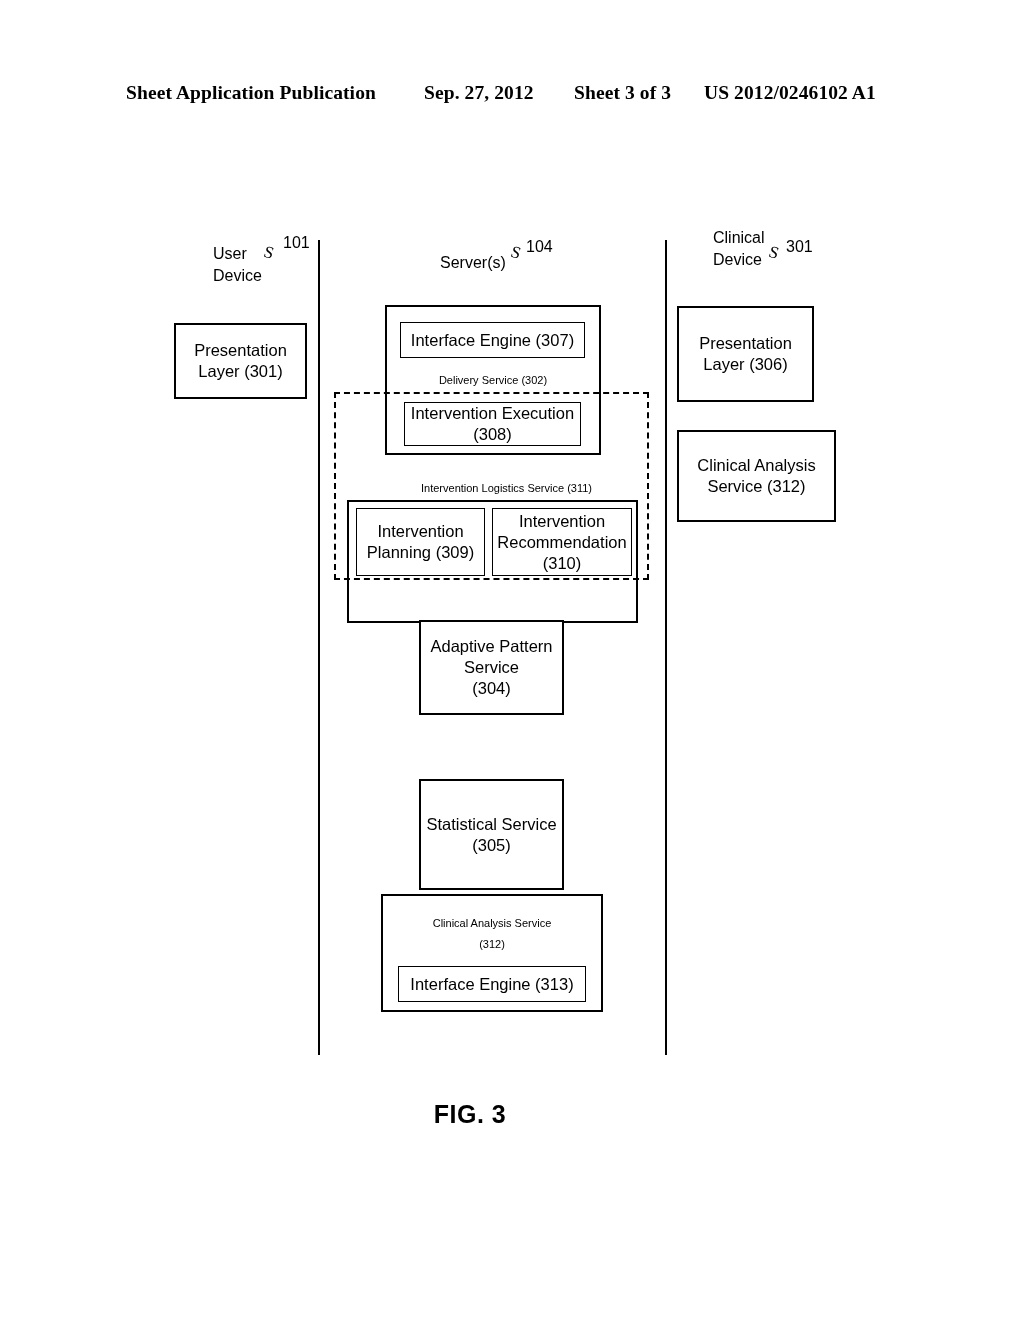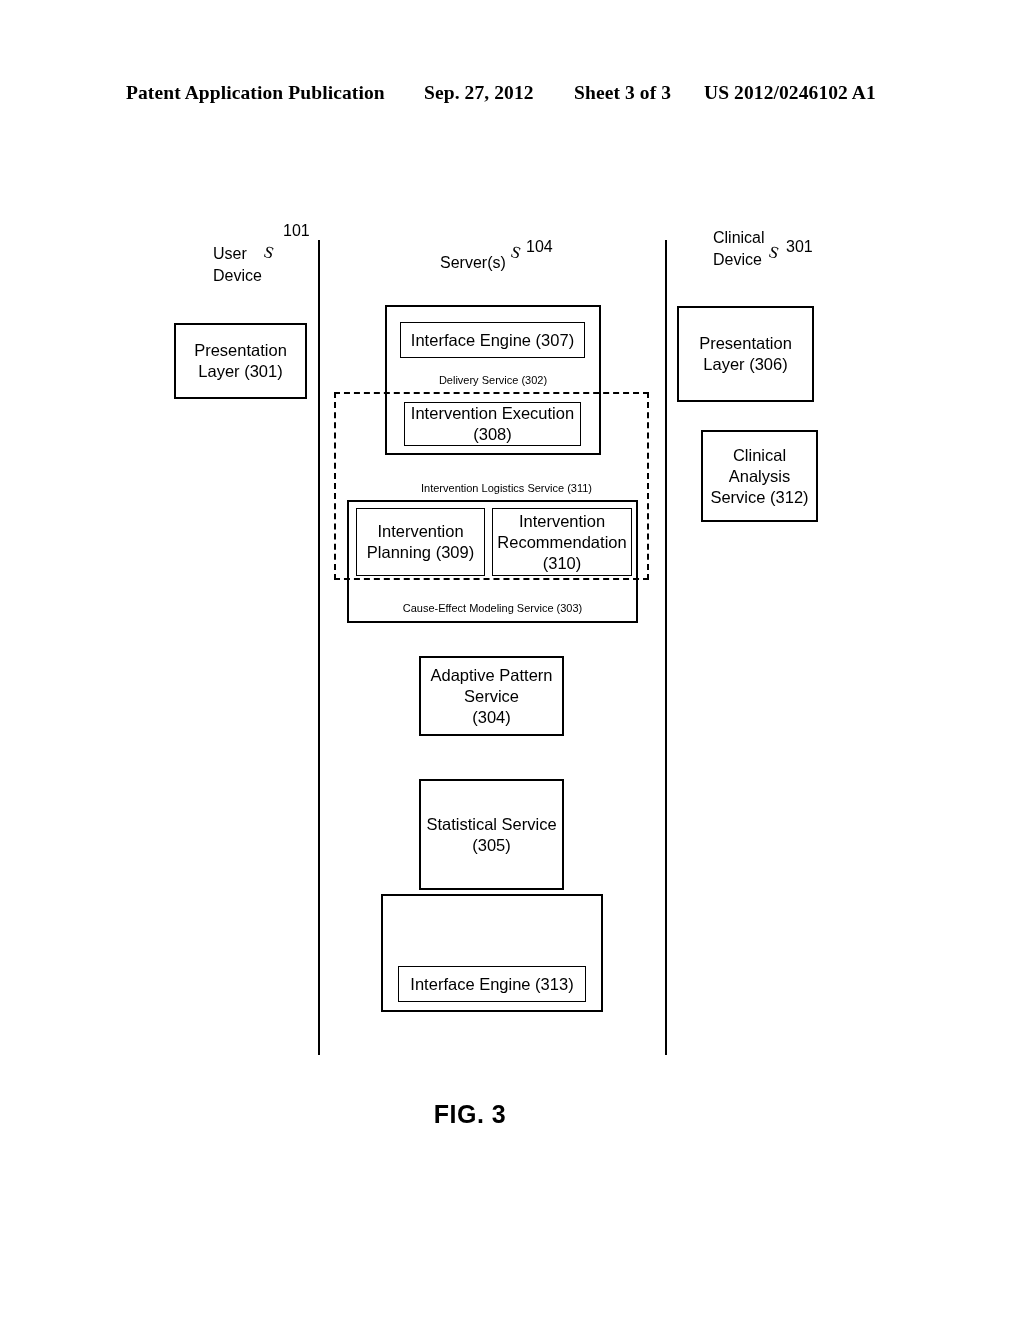--- a/index.html
+++ b/index.html
@@ -75,21 +75,21 @@
     font-size: 16px;
     white-space: nowrap;
   }
   
   .leader {
     position: absolute;
     font-size: 17px;
     font-family: "Liberation Serif", serif;
     transform: rotate(18deg);
   }
-  #ref-101    { left: 283px; top: 222px; }
+  #ref-101    { left: 283px; top: 234px; }
   #leader-101 { left: 264px; top: 243px; }
   #ref-104    { left: 526px; top: 238px; }
   #leader-104 { left: 511px; top: 243px; }
   #ref-301    { left: 786px; top: 238px; }
   #leader-301 { left: 769px; top: 243px; }
 
   
   .box {
     position: absolute;
     border: 2px solid #000;
@@ -136,50 +136,50 @@
   #dashed-logistics-311 { left: 334px; top: 392px; width: 315px; height: 188px; }
   #label-logistics-311  { left: 349px; top: 478px; width: 315px; }
 
   
   #box-cause-effect-303   { left: 347px; top: 500px; width: 291px; height: 123px; }
   #box-planning-309       { left: 356px; top: 508px; width: 129px; height: 68px; }
   #box-recommendation-310 { left: 492px; top: 508px; width: 140px; height: 68px; }
   #label-cause-effect-303 { left: 347px; top: 598px; width: 291px; }
 
   
-  #box-adaptive-304   { left: 419px; top: 656px; width: 145px; height: 80px; }
+  #box-adaptive-304   { left: 419px; top: 620px; width: 145px; height: 95px; }
   #box-statistical-305{ left: 419px; top: 779px; width: 145px; height: 111px; }
 
   
   #box-clinical-312      { left: 381px; top: 894px; width: 222px; height: 118px; }
   #label-clinical-312    { left: 381px; top: 913px; width: 222px; }
   #box-interface-313     { left: 398px; top: 966px; width: 188px; height: 36px; }
 
   
   #box-presentation-306   { left: 677px; top: 306px; width: 137px; height: 96px; }
-  #box-clinical-right-312 { left: 701px; top: 430px; width: 117px; height: 92px; }
+  #box-clinical-right-312 { left: 677px; top: 430px; width: 159px; height: 92px; }
 
   
   #fig-caption {
     position: absolute;
     left: 0;
     top: 1100px;
     width: 940px;
     text-align: center;
     font-family: "Liberation Sans", sans-serif;
     font-weight: bold;
     font-size: 25px;
     letter-spacing: 0.5px;
   }
 </style>
 </head>
 <body>
 
 <div id="page-header">
-  <div class="hdr-item" id="hdr-pub">Patent Application Publication</div>
+  <div class="hdr-item" id="hdr-pub">Sheet Application Publication</div>
   <div class="hdr-item" id="hdr-date">Sep. 27, 2012</div>
   <div class="hdr-item" id="hdr-sheet">Sheet 3 of 3</div>
   <div class="hdr-item" id="hdr-num">US 2012/0246102 A1</div>
 </div>
 
 <div id="figure">
 
   <div class="divider" id="divider-left"></div>
   <div class="divider" id="divider-right"></div>
 
@@ -198,28 +198,28 @@
   <div class="box" id="box-presentation-301">Presentation<br>Layer (301)</div>
 
   <div class="box" id="box-delivery-302"></div>
   <div class="box thin" id="box-interface-307">Interface Engine (307)</div>
   <div class="inner-label" id="label-delivery-302">Delivery Service (302)</div>
   <div class="box thin" id="box-intervention-308">Intervention Execution<br>(308)</div>
 
   <div class="box" id="box-cause-effect-303"></div>
   <div class="box thin" id="box-planning-309">Intervention<br>Planning (309)</div>
   <div class="box thin" id="box-recommendation-310">Intervention<br>Recommendation<br>(310)</div>
-  <div class="inner-label" id="label-cause-effect-303">Cause-Effect Modeling Service (303)</div>
 
   <div class="dashed-box" id="dashed-logistics-311"></div>
   <div class="inner-label" id="label-logistics-311">Intervention Logistics Service (311)</div>
 
   <div class="box" id="box-adaptive-304">Adaptive Pattern<br>Service<br>(304)</div>
   <div class="box" id="box-statistical-305">Statistical Service<br>(305)</div>
 
   <div class="box" id="box-clinical-312"></div>
+  <div class="inner-label" id="label-clinical-312">Clinical Analysis Service<br>(312)</div>
   <div class="box thin" id="box-interface-313">Interface Engine (313)</div>
 
   <div class="box" id="box-presentation-306">Presentation<br>Layer (306)</div>
   <div class="box" id="box-clinical-right-312">Clinical Analysis<br>Service (312)</div>
 
   <div id="fig-caption">FIG. 3</div>
 </div>
 
 </body></html>

